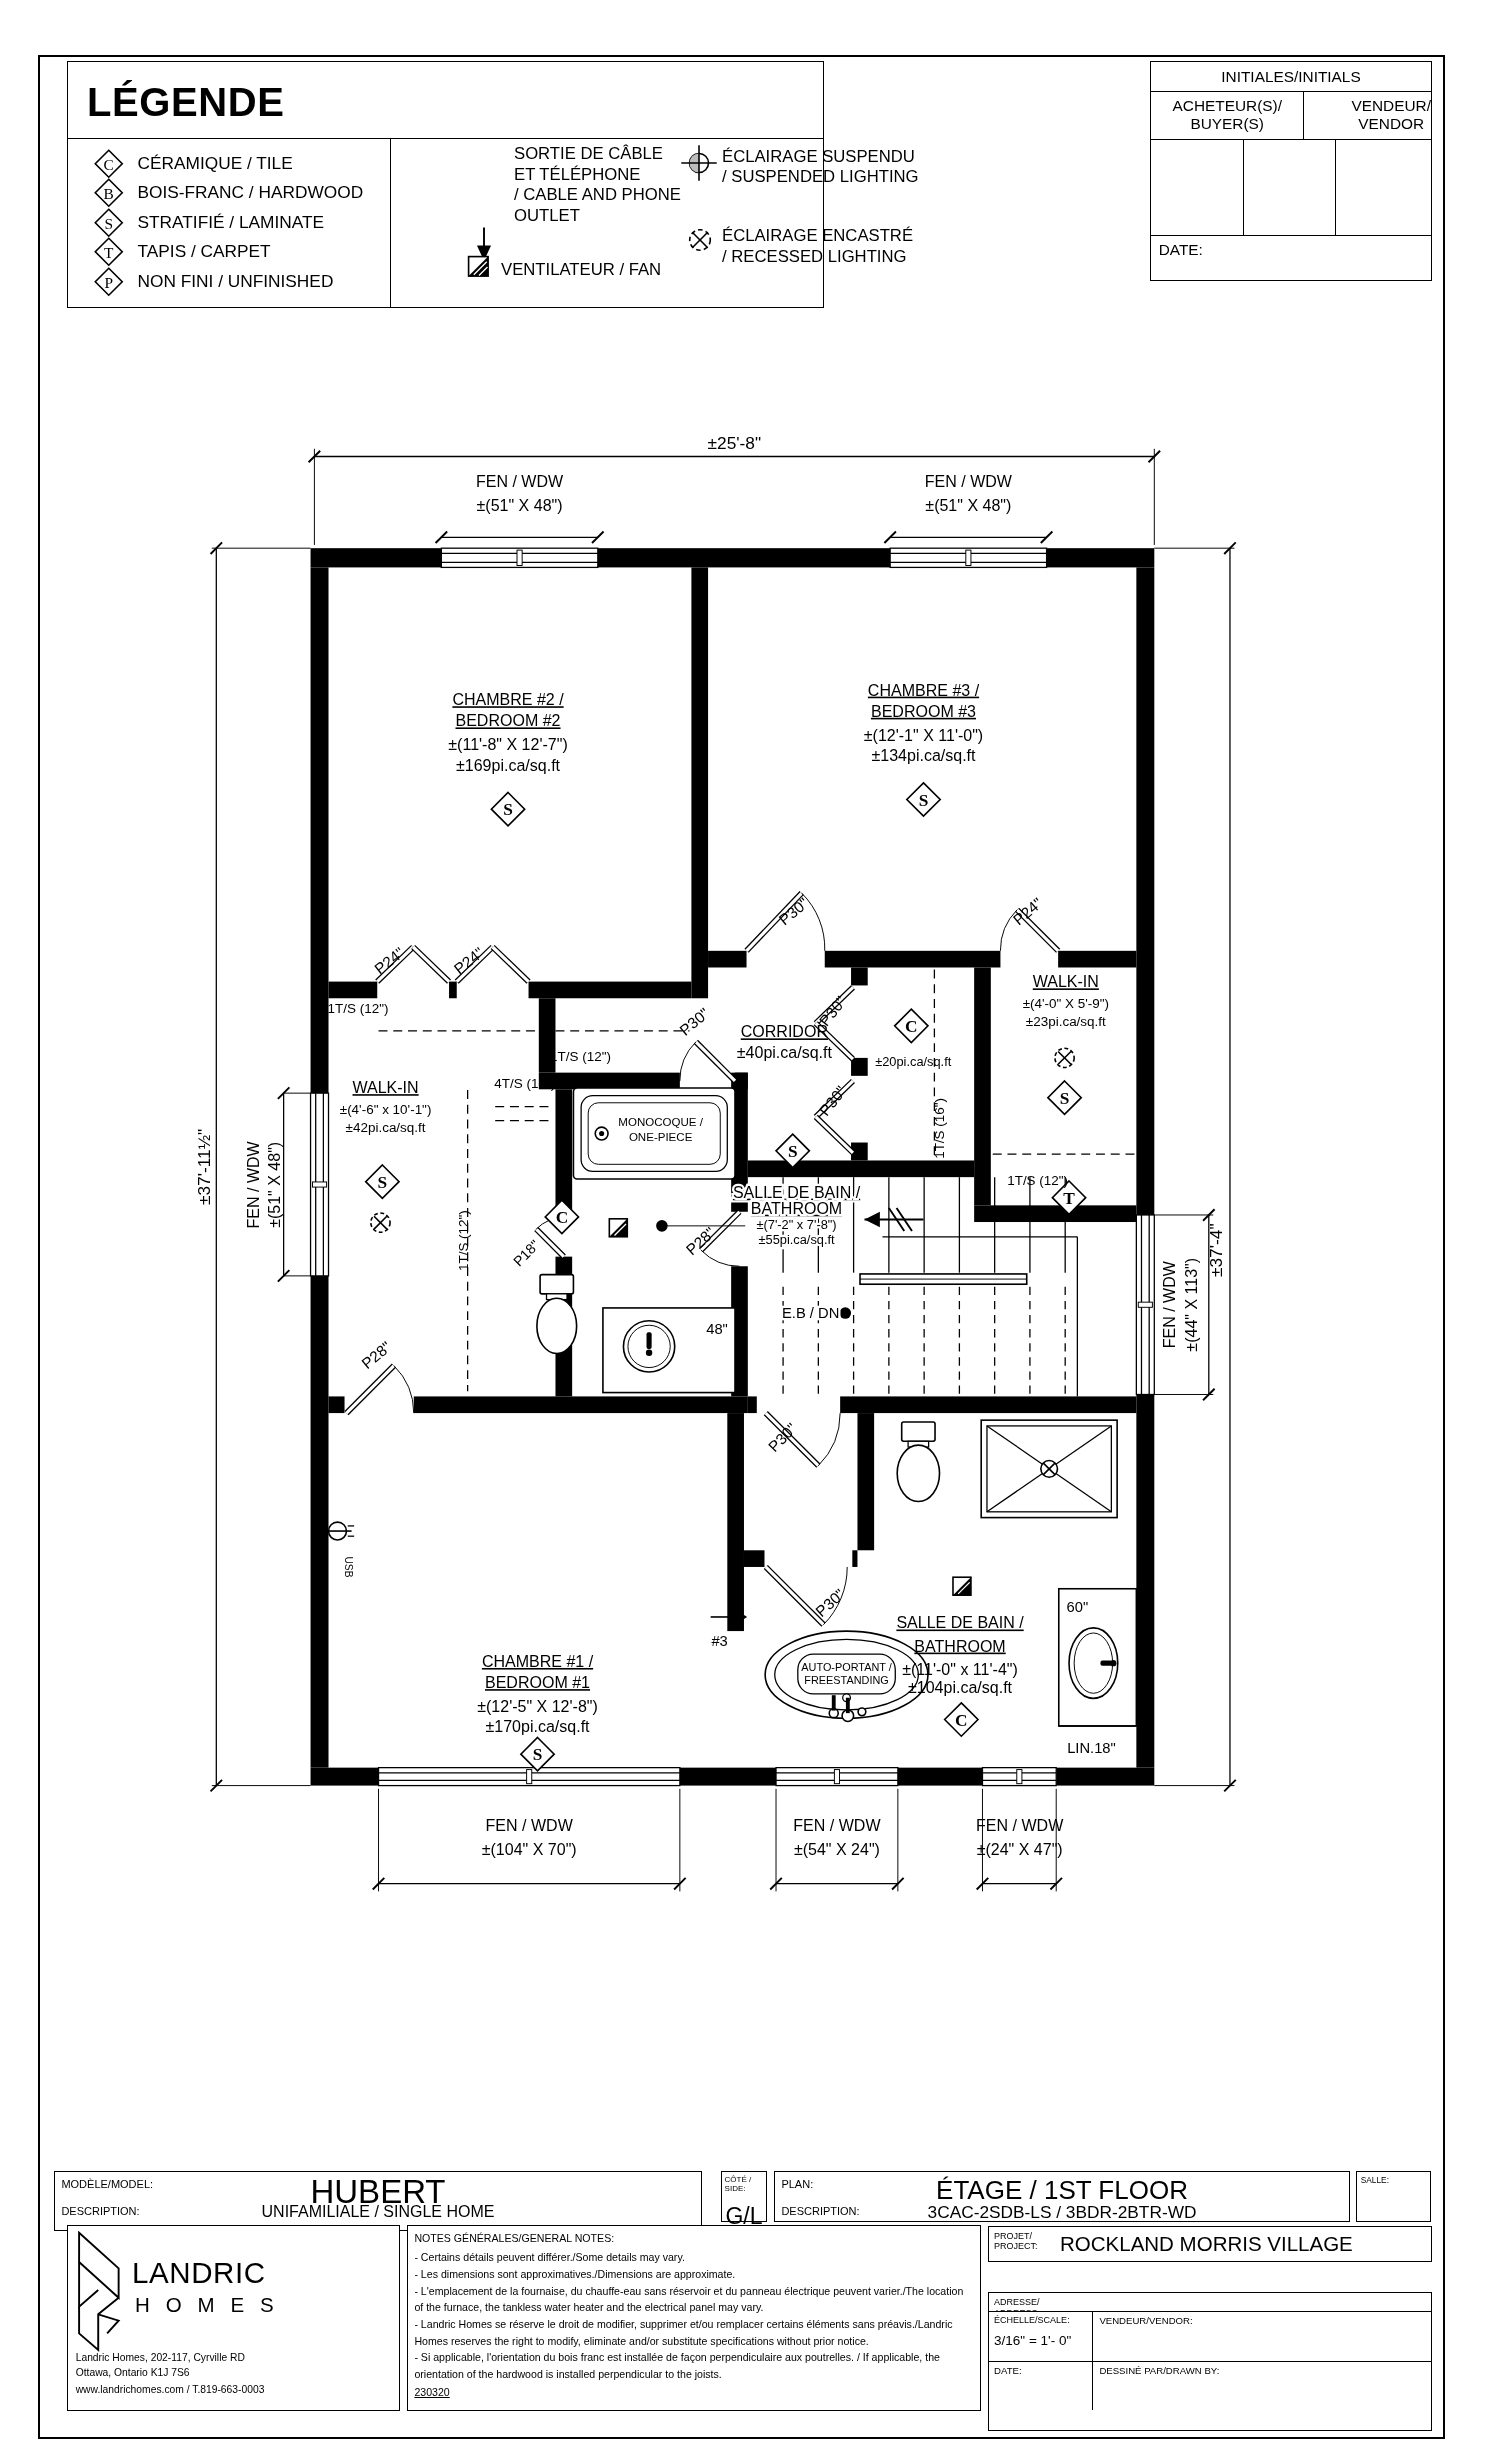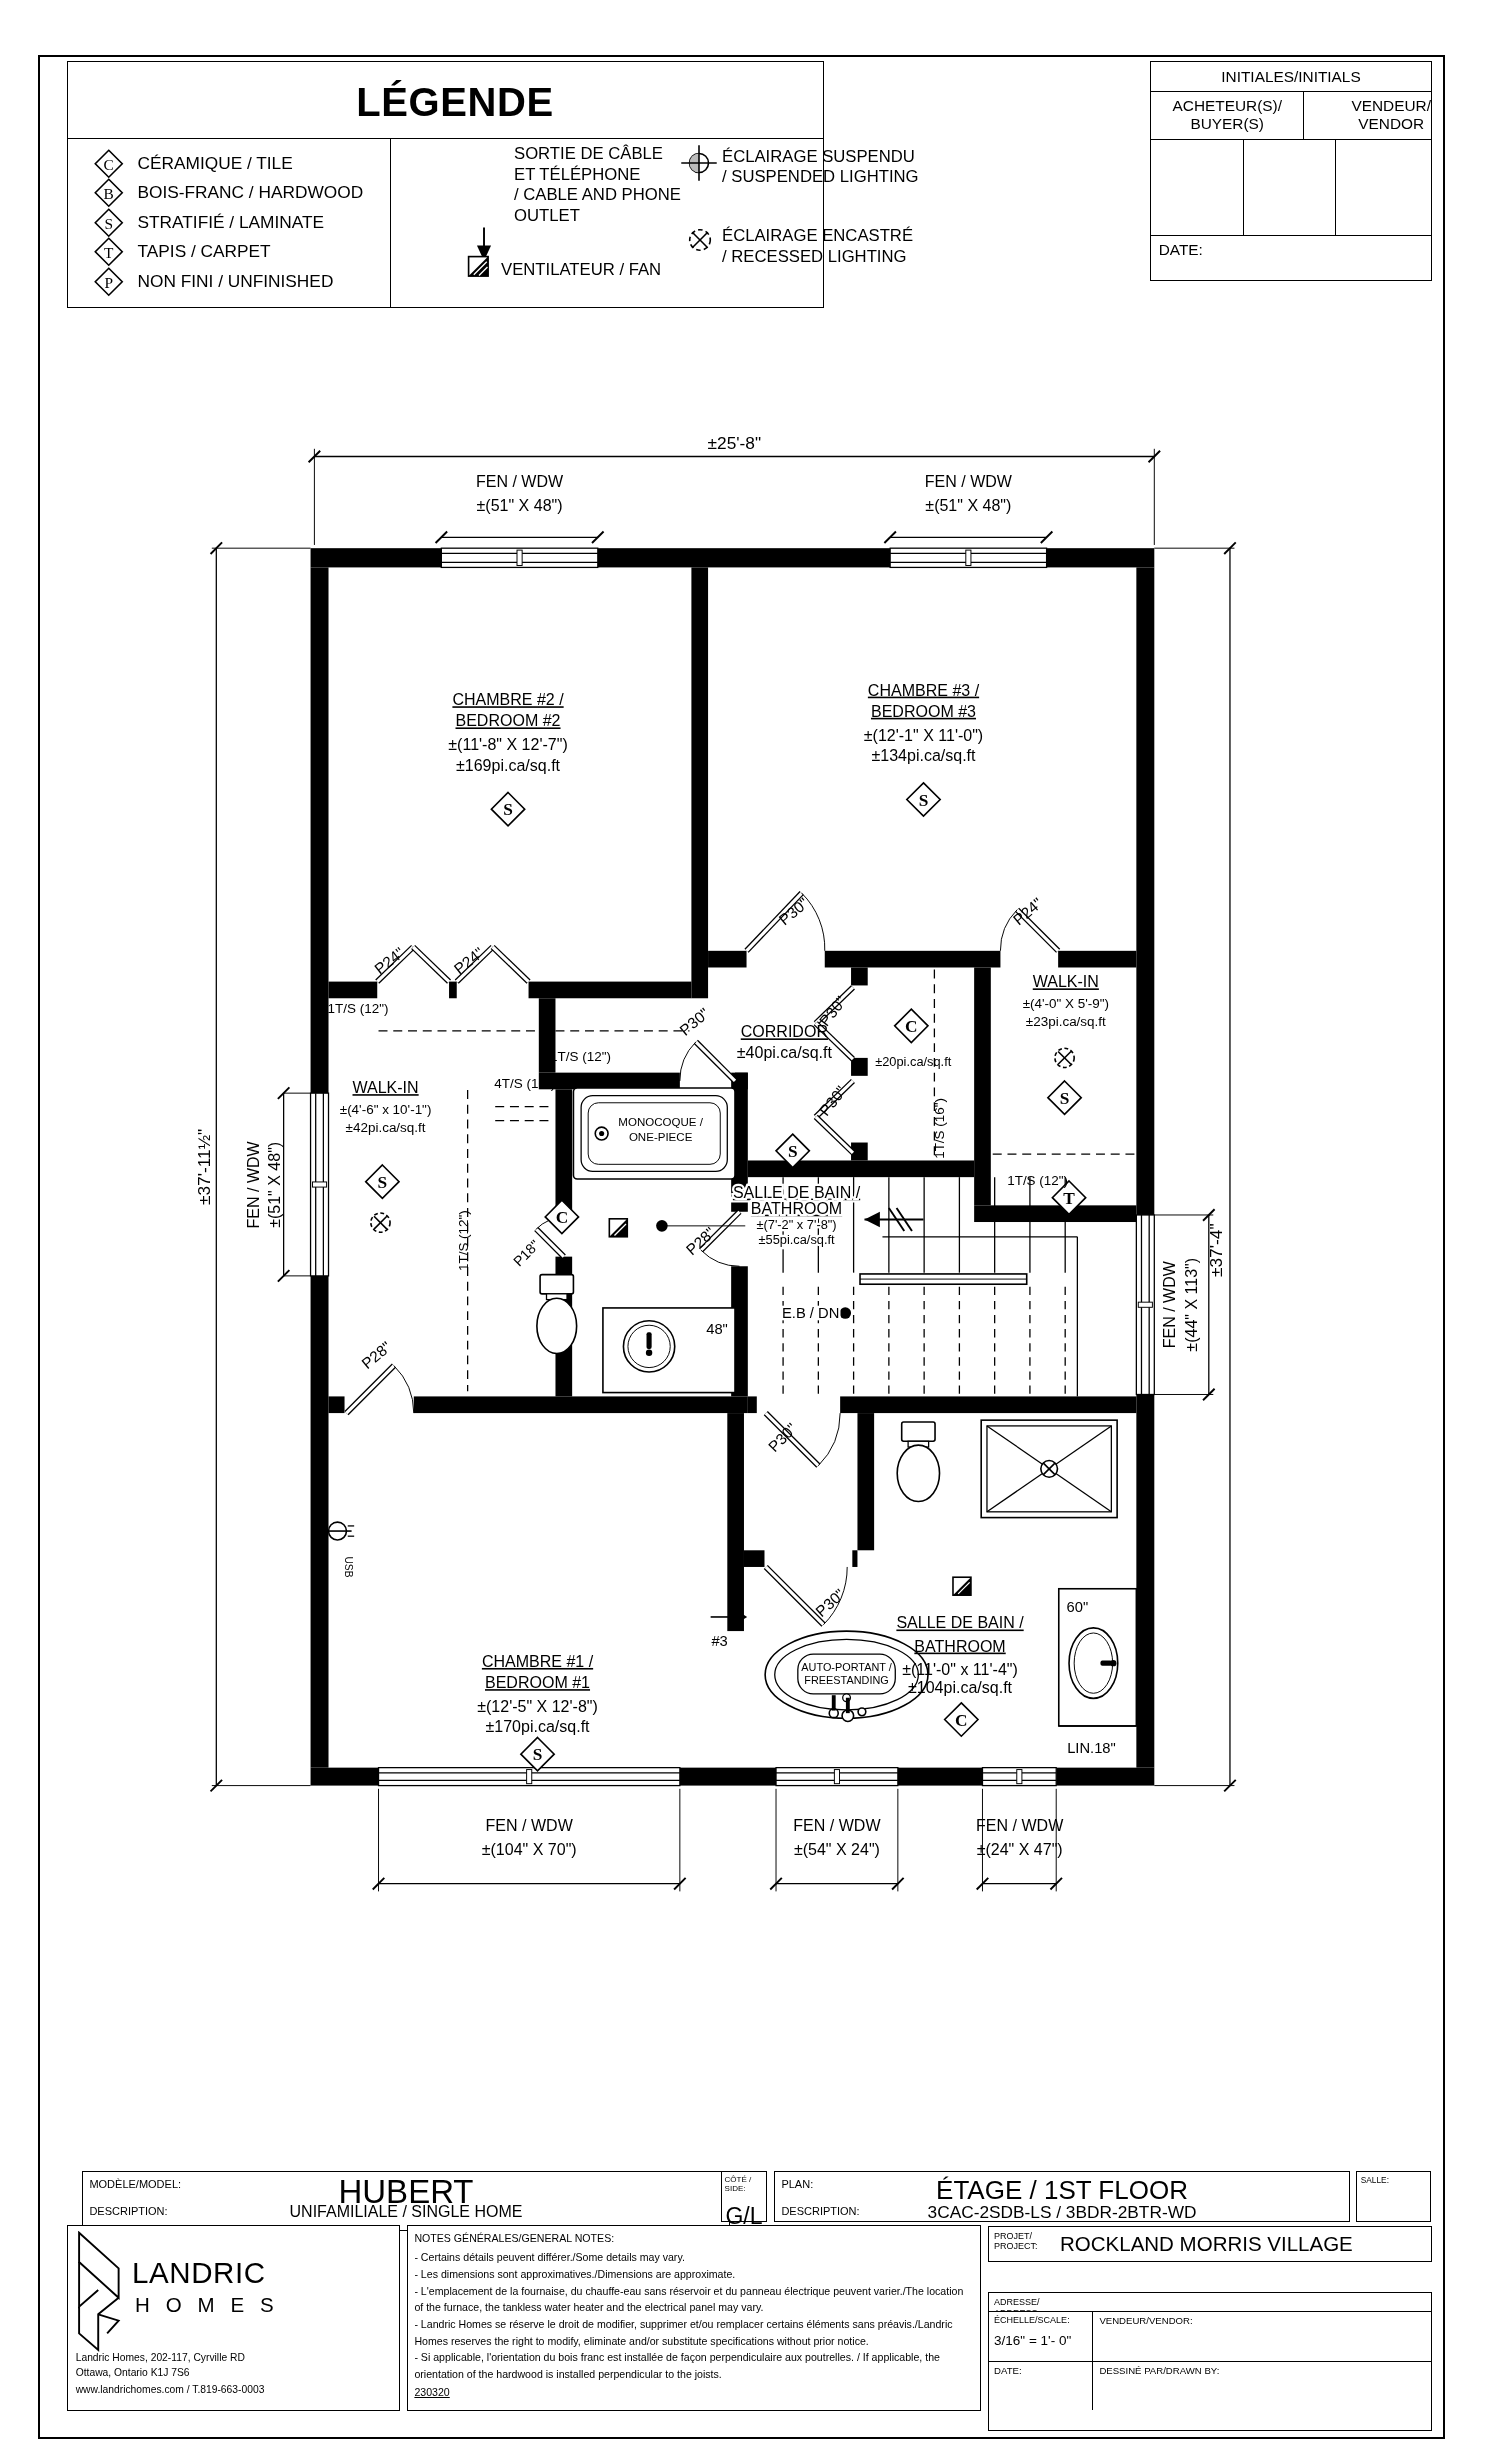--- a/index.html
+++ b/index.html
@@ -4,21 +4,21 @@
 <style>
   html,body{margin:0;padding:0;background:#888;}
   .sheet{position:relative;width:1495px;height:2462px;background:#fff;
          font-family:"Liberation Sans",sans-serif;color:#000;overflow:hidden;}
   .border{position:absolute;left:38px;top:55px;width:1403px;height:2380px;border:2.6px solid #000;}
   svg text{font-family:"Liberation Sans",sans-serif;fill:#000;}
   .box{position:absolute;border:1.9px solid #000;background:#fff;box-sizing:border-box;}
   .abs{position:absolute;}
   .lbl-sm{font-size:10.3px;}
   .u{text-decoration:underline;}
-  #legend-title{font-size:40px;font-weight:bold;letter-spacing:0.6px;padding:18px 0 0 19px;text-align:center;}
+  #legend-title{font-size:40px;font-weight:bold;letter-spacing:0.6px;padding:18px 0 0 19px;}
   .leg-row{position:absolute;display:flex;align-items:center;gap:14px;}
   .leg-row span{font-size:17.3px;white-space:nowrap;}
   .leg-txt{font-size:16.7px;white-space:nowrap;position:absolute;}
   .tb-label{font-size:11px;}
   .notes{font-size:10.6px;line-height:16.7px;white-space:nowrap;}
 </style>
 </head>
 <body>
 
 <div class="sheet">
@@ -526,21 +526,21 @@
     <div style="display:flex;height:95px;border-bottom:1.9px solid #000;">
       <div style="width:92px;border-right:1.9px solid #000;"></div>
       <div style="width:91px;border-right:1.9px solid #000;"></div>
       <div style="flex:1;"></div>
     </div>
     <div style="flex:1;font-size:15.4px;padding:5.1px 0 0 7.7px;">
       <span>DATE:</span>
     </div>
   </div>
 
-  <div class="box" style="left:82px;top:2171px;width:648px;height:60px;">
+  <div class="box" style="left:54px;top:2171px;width:648px;height:60px;">
     <div class="tb-label abs" style="left:6.4px;top:6.4px;">MODÈLE/MODEL:</div>
     <div class="abs" style="left:0;top:1.3px;width:100%;text-align:center;font-size:33px;">HUBERT</div>
     <div class="tb-label abs" style="left:6.4px;top:33px;">DESCRIPTION:</div>
     <div class="abs" style="left:0;top:31px;width:100%;text-align:center;font-size:16px;">UNIFAMILIALE / SINGLE HOME</div>
   </div>
   <div class="box" style="left:721px;top:2171px;width:46px;height:51px;">
     <div style="font-size:8px;padding:2.6px 0 0 2.6px;">CÔTÉ / SIDE:</div>
     <div style="text-align:center;font-size:23px;margin-top:10px;">G/L</div>
   </div>
   <div class="box" style="left:774px;top:2171px;width:576px;height:51px;">

